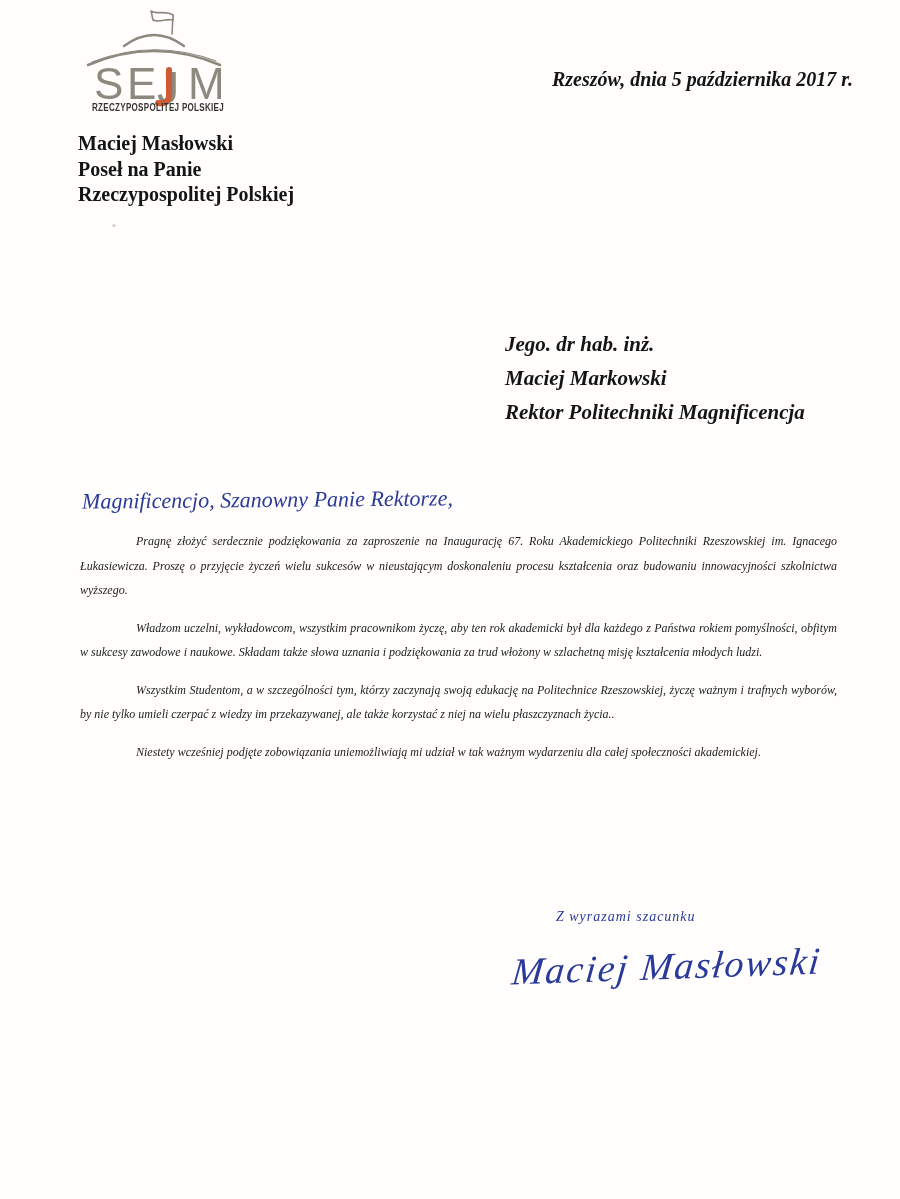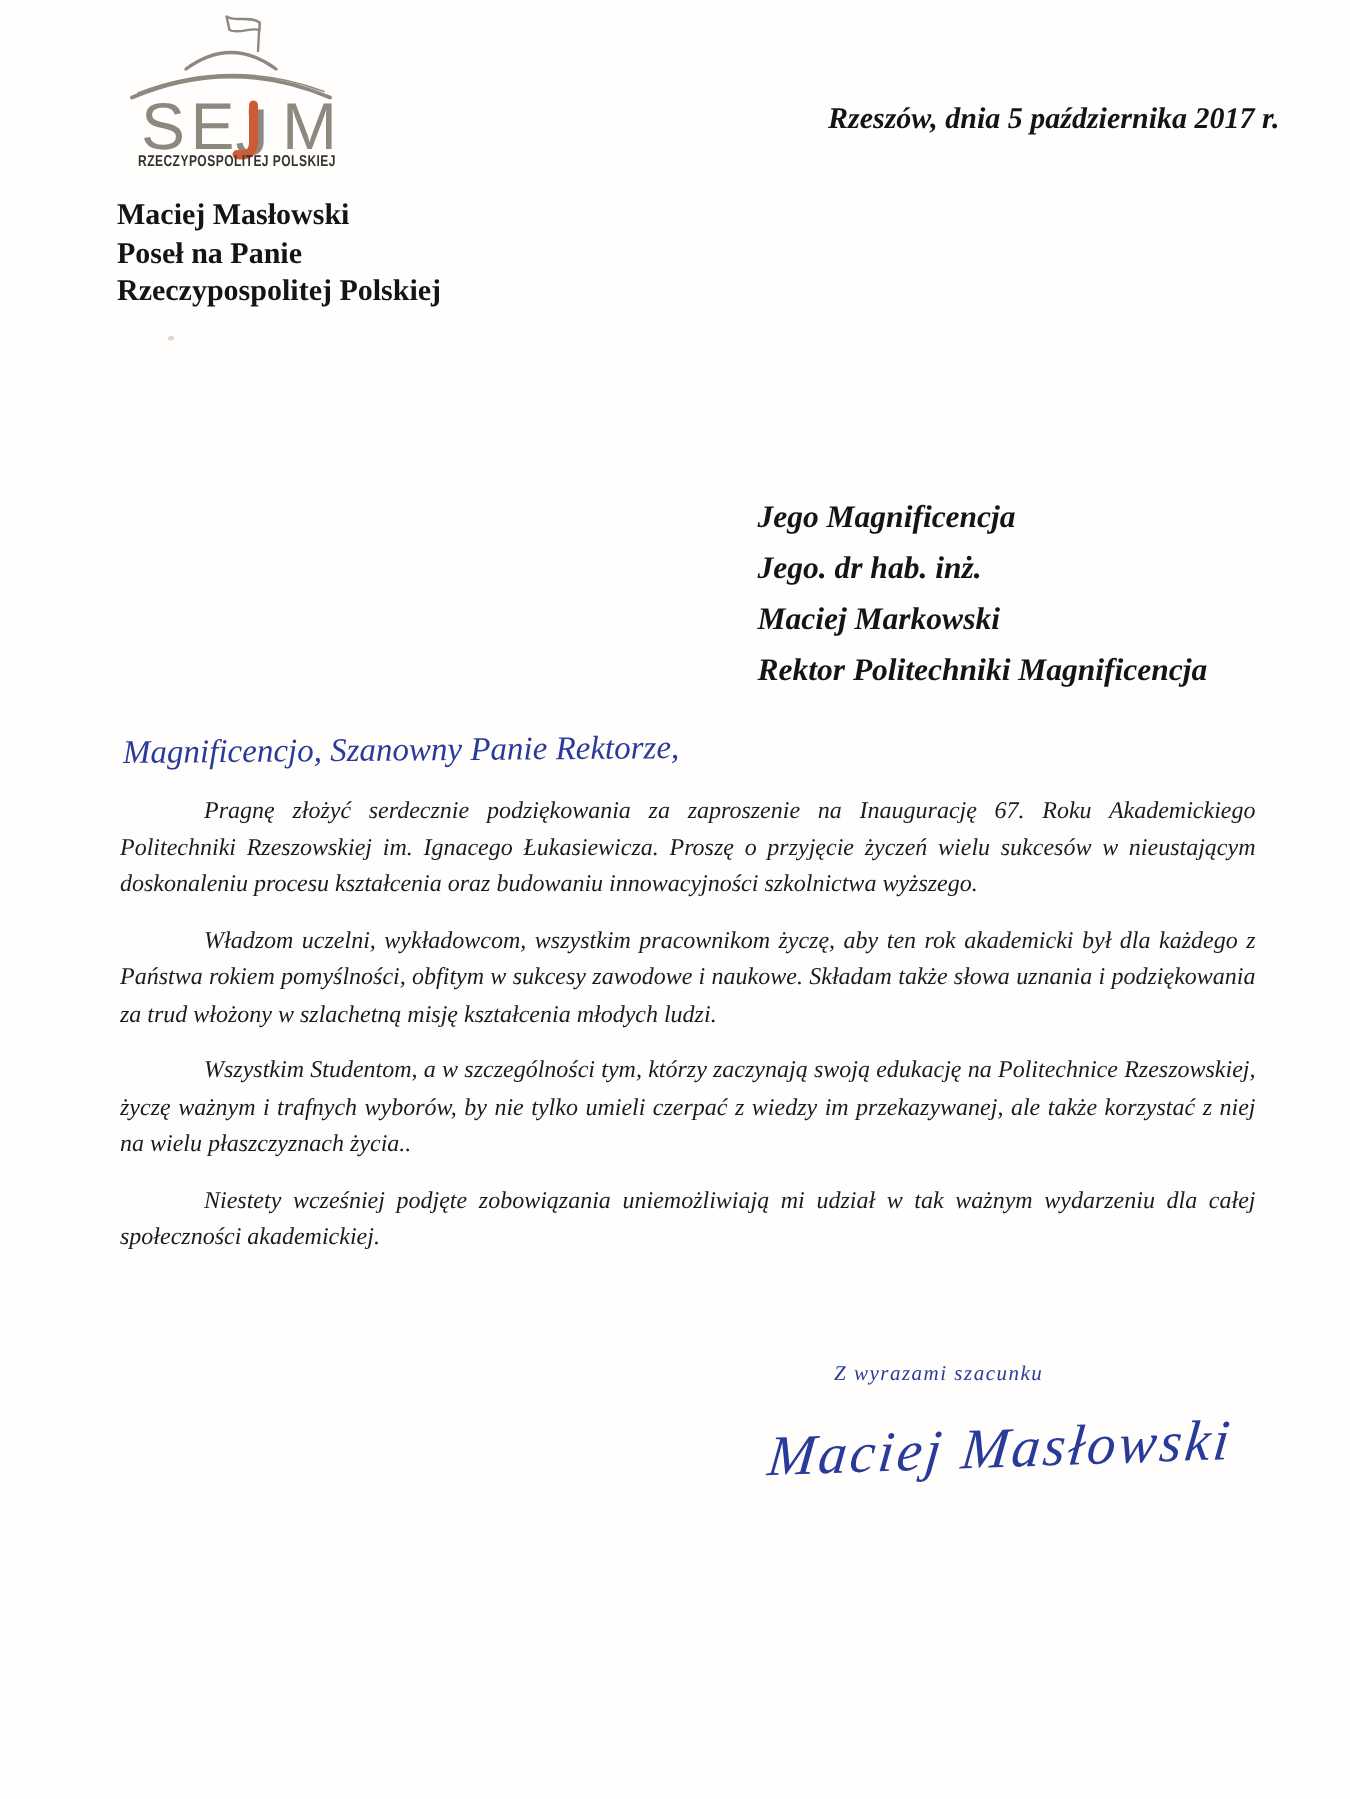--- a/index.html
+++ b/index.html
@@ -68,21 +68,21 @@
     transform: rotate(-2deg) skewX(-8deg);
   }
 
   
   .letter-body {
     position: absolute; left: 80px; top: 529px; width: 757px;
   }
   .letter-body p {
     margin: 0 0 13px 0;
     font-style: italic;
-    font-size: 16px;
+    font-size: 12px;
     line-height: 24.5px;
     text-align: justify;
     text-indent: 56px;
   }
 
   
   .artifact {
     position: absolute; left: 112px; top: 224px;
     width: 4px; height: 3px; border-radius: 50%;
     background: #d9d6cf;
@@ -122,21 +122,20 @@
 
   <div class="dateline">Rzeszów, dnia 5 października 2017 r.</div>
 
   <div class="sender">
     <div>Maciej Masłowski</div>
     <div>Poseł na Panie</div>
     <div>Rzeczypospolitej Polskiej</div>
   </div>
 
   <div class="recipient">
-    <div>Jego Magnificencja</div>
     <div>Jego. dr hab. inż.</div>
     <div>Maciej Markowski</div>
     <div>Rektor Politechniki Magnificencja</div>
   </div>
 
   <div class="hand salutation">Magnificencjo, Szanowny Panie Rektorze,</div>
 
   <div class="letter-body">
     <p>Pragnę złożyć serdecznie podziękowania za zaproszenie na Inaugurację 67. Roku Akademickiego Politechniki Rzeszowskiej im. Ignacego Łukasiewicza. Proszę o przyjęcie życzeń wielu sukcesów w nieustającym doskonaleniu procesu kształcenia oraz budowaniu innowacyjności szkolnictwa wyższego.</p>
     <p>Władzom uczelni, wykładowcom, wszystkim pracownikom życzę, aby ten rok akademicki był dla każdego z Państwa rokiem pomyślności, obfitym w sukcesy zawodowe i naukowe. Składam także słowa uznania i podziękowania za trud włożony w szlachetną misję kształcenia młodych ludzi.</p>

